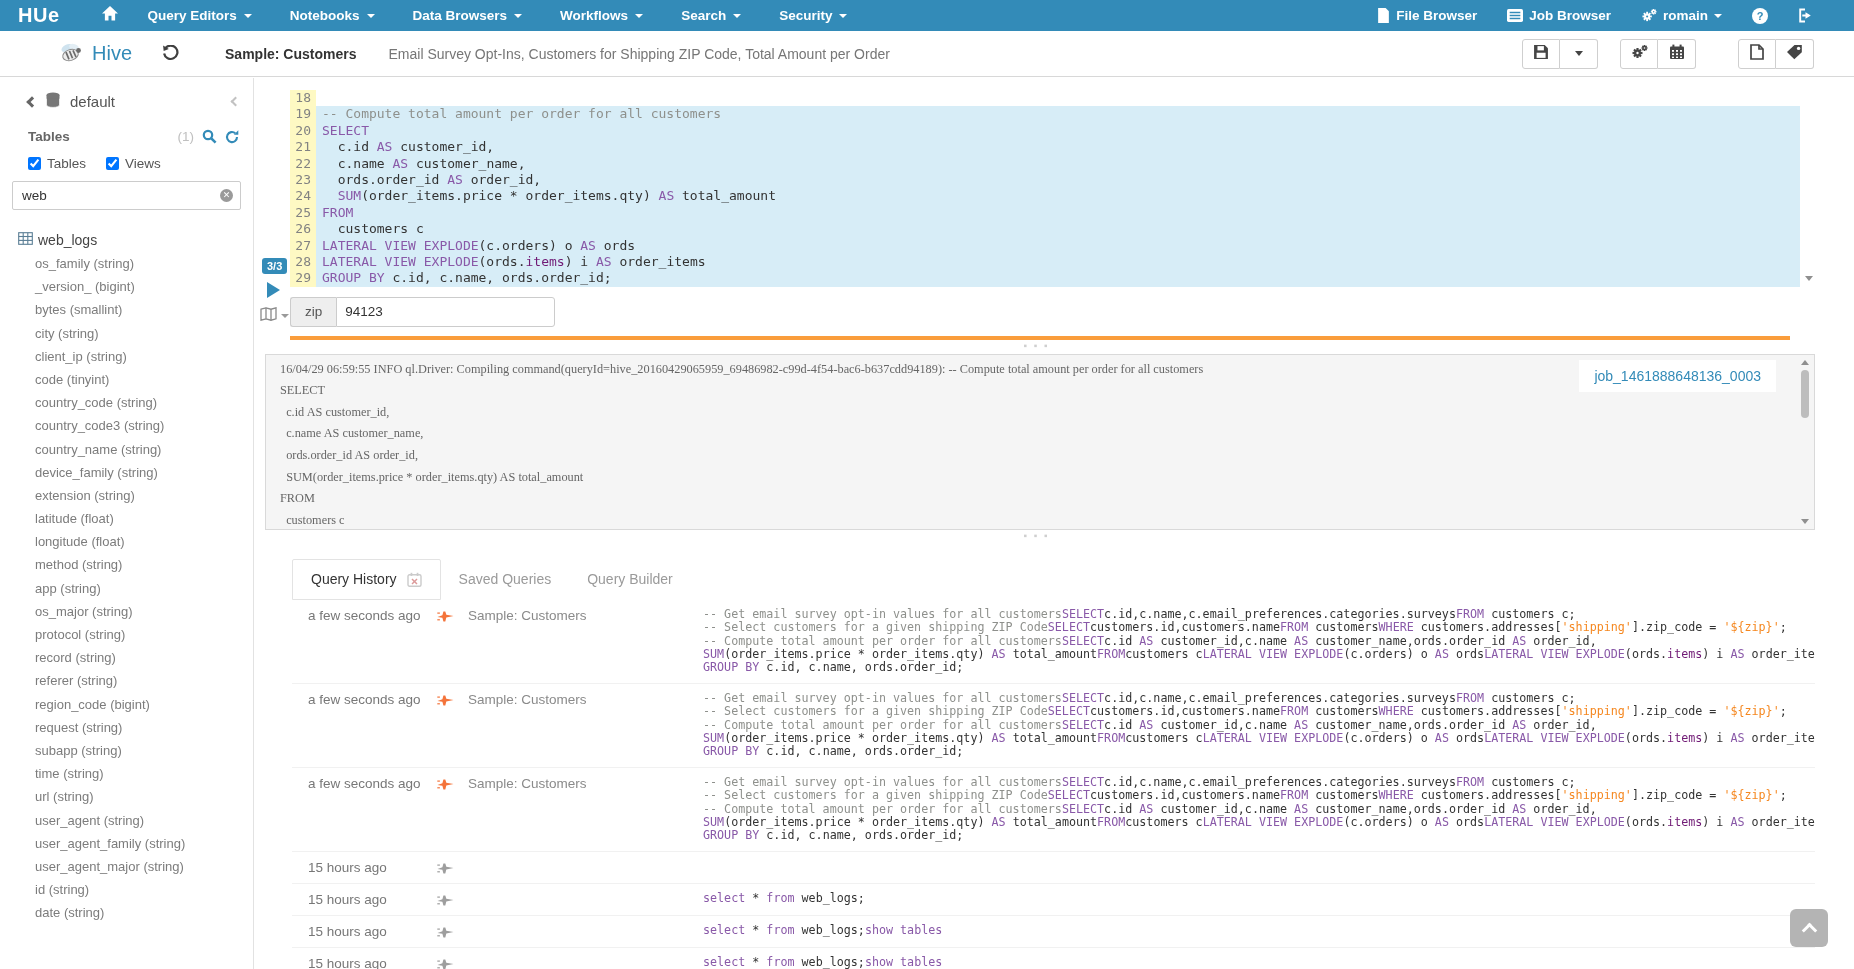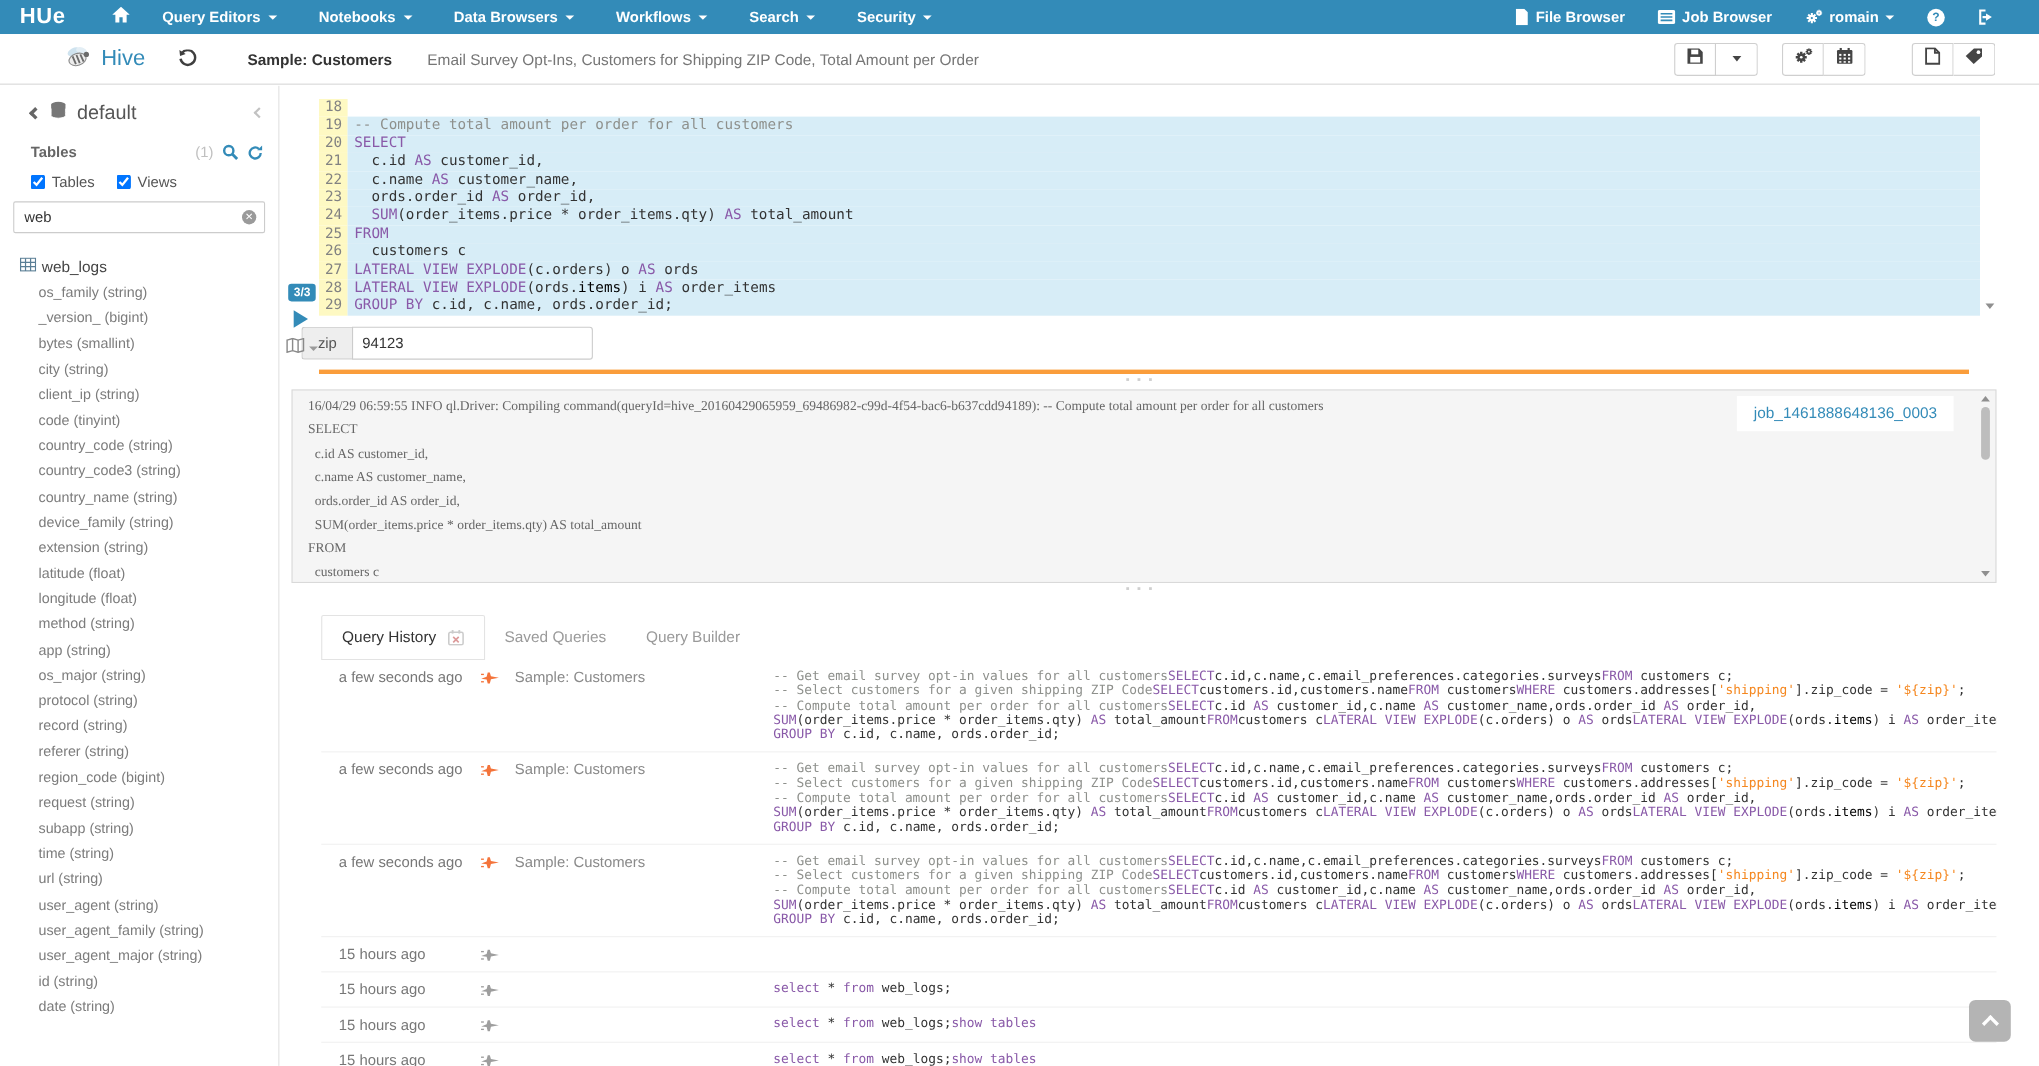--- a/index.html
+++ b/index.html
@@ -39,21 +39,21 @@
   .btn-group .hbtn:first-child { border-radius:3px 0 0 3px; }
   .btn-group .hbtn:last-child { border-radius:0 3px 3px 0; }
   .btn-group .hbtn:only-child { border-radius:3px; }
   .caret-dark { width:0; height:0; border-left:4px solid transparent; border-right:4px solid transparent;
                 border-top:5px solid #444; }
 
   
   .sidebar { position:absolute; left:0; top:78px; bottom:0; width:254px;
              border-right:1px solid #e2e2e2; background:#fff; padding-top:14px; }
   .sb-row { display:flex; align-items:center; padding:0 14px 0 28px; }
-  .sb-db { font-size:18px; color:#555; gap:9px; cursor:pointer; }
+  .sb-db { font-size:15px; color:#555; gap:9px; cursor:pointer; }
   .chev-left { width:8px; height:8px; border-left:3px solid #666; border-bottom:3px solid #666;
                transform:rotate(45deg); display:inline-block; }
   .chev-slim { width:7px; height:7px; border-left:2px solid #c2c2c2; border-bottom:2px solid #c2c2c2;
                transform:rotate(45deg); margin-left:auto; cursor:pointer; }
   .sb-tables { margin-top:18px; font-size:13.5px; color:#666; font-weight:bold; }
   .sb-count { margin-left:auto; color:#c0c0c0; font-weight:normal; }
   .sb-ico { margin-left:8px; cursor:pointer; display:flex; align-items:center; }
   .sb-filters { margin-top:12px; font-size:13.5px; color:#555; gap:6px; font-weight:normal; }
   .sb-filters label { margin-right:14px; display:flex; align-items:center; gap:6px; }
   .sb-search { margin:10px 12px 0 12px; position:relative; }
@@ -72,39 +72,39 @@
   .main { position:absolute; left:258px; top:77px; right:39px; }
 
   
   .editor { margin:13px 15px 0 32px; position:relative; }
   .ed-line { display:flex; height:16.4px; font-family:"DejaVu Sans Mono", monospace; font-size:13px; }
   .ed-gutter { width:26px; background:#fef9c3; color:#828282; text-align:right;
                padding-right:5px; flex:none; }
   .ed-code { flex:1; padding-left:6px; white-space:pre; color:#222; }
   .ed-line.sel .ed-code { background:#d7edf7; }
   .tk-k { color:#8959a8; } .tk-c { color:#8e908c; } .tk-t { color:#333; }
-  .tk-s { color:#f5871f; } .tk-b { color:#000000; }
+  .tk-s { color:#f5871f; } .tk-b { color:#701a75; }
   .ed-scroll-down { position:absolute; right:-15px; top:182px; width:13px; height:13px;
                     display:flex; align-items:center; justify-content:center; cursor:pointer; }
   .tri-down { width:0; height:0; border-left:4px solid transparent; border-right:4px solid transparent;
               border-top:5px solid #8f8f8f; }
   .tri-up { width:0; height:0; border-left:4px solid transparent; border-right:4px solid transparent;
             border-bottom:5px solid #8f8f8f; }
 
   .exec-badge { position:absolute; left:4px; top:181px; background:#338bb8; color:#fff;
                 font-size:11px; font-weight:bold; padding:2px 5px; border-radius:3px; }
   .play-btn { position:absolute; left:9px; top:205px; width:0; height:0; cursor:pointer;
               border-top:8px solid transparent; border-bottom:8px solid transparent;
               border-left:13px solid #338bb8; }
   .map-btn { position:absolute; left:2px; top:230px; display:flex; align-items:center; gap:4px; cursor:pointer; }
   .caret-gray { width:0; height:0; border-left:4px solid transparent; border-right:4px solid transparent;
                 border-top:4px solid #9a9a9a; }
 
   
-  .var-row { margin:10px 0 0 16px; display:flex; height:30px; width:265px; }
+  .var-row { margin:10px 0 0 32px; display:flex; height:30px; width:265px; }
   .var-addon { background:#eee; border:1px solid #ccc; border-right:none; border-radius:3px 0 0 3px;
                padding:0 14px; display:flex; align-items:center; font-size:13.5px; color:#555; }
   .var-input { flex:1; border:1px solid #ccc; border-radius:0 3px 3px 0; padding:0 8px;
                font-size:13.5px; color:#333; outline:none; font-family:"Liberation Sans", sans-serif; }
   .progress-bar { margin:9px 25px 0 32px; height:4px; background:#fa9d3b; }
   .grip { text-align:center; color:#cfcfcf; font-size:10px; letter-spacing:2px; height:14px;
           line-height:12px; cursor:row-resize; user-select:none; }
 
   
   .logbox { margin-left:7px; height:176px; background:#f5f5f5; border:1px solid #d9d9d9;

